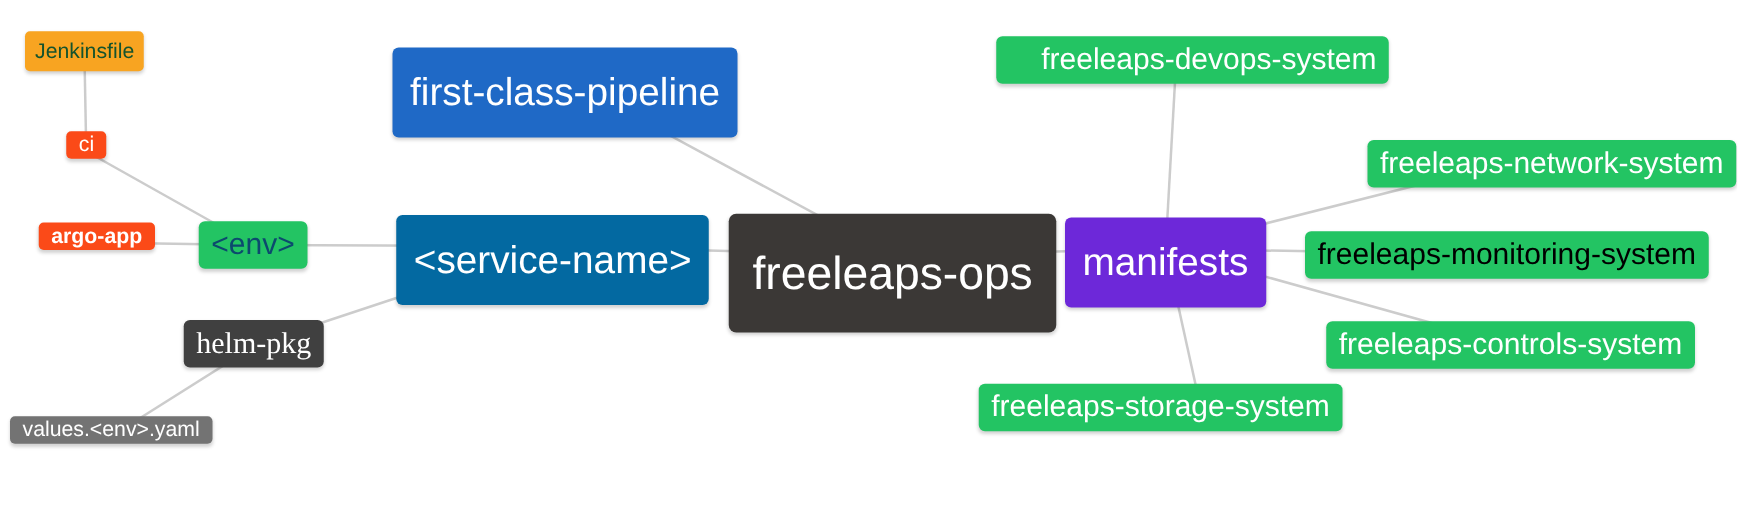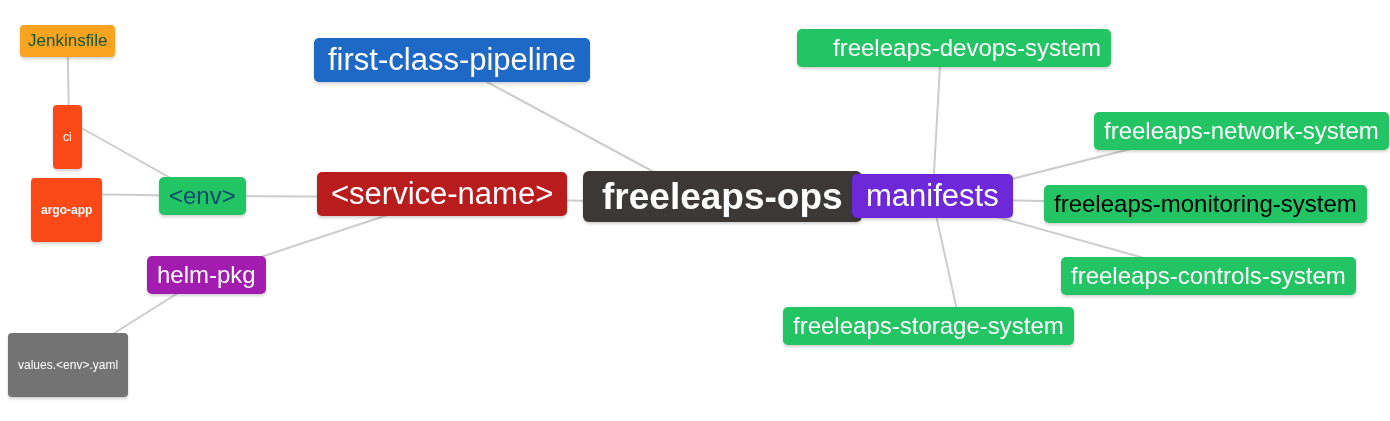--- a/index.html
+++ b/index.html
@@ -29,24 +29,24 @@
     white-space: nowrap;
     text-align: center;
     box-sizing: border-box;
     cursor: default;
     box-shadow: 0 2px 3px rgba(0,0,0,0.18);
   }
   .node .node-label {
     display: inline-block;
   }
   
-  .d0 { font-size: 37px; line-height: 43px; padding: 4px 19px; border-radius: 6px; font-weight: bold; }
-  .d1 { font-size: 31px; line-height: 36px; padding: 4px 14px;  border-radius: 5px; }
+  .d0 { font-size: 37px; line-height: 43px; padding: 26px 19px; border-radius: 6px; }
+  .d1 { font-size: 31px; line-height: 36px; padding: 18px 14px;  border-radius: 5px; }
   .d2 { font-size: 24px; line-height: 28px; padding: 5px 10px;  border-radius: 5px; }
-  .d3 { font-size: 12px; line-height: 20px; padding: 22px 10px;  border-radius: 4px; }
+  .d3 { font-size: 17px; line-height: 20px; padding: 1px 10px;  border-radius: 4px; }
   .d4 { font-size: 17px; line-height: 20px; padding: 6px 8px;   border-radius: 4px; }
 </style>
 </head>
 <body>
 
 <div class="stage" style="width: 1390px; height: 421px; background: rgb(255, 255, 255);">
   <svg class="edge-layer" xmlns="http://www.w3.org/2000/svg" viewBox="0 0 1390 421">
       <line x1="67.5" y1="41" x2="69" y2="121" stroke="#cccccc" stroke-width="2"></line>
       <line x1="69" y1="121" x2="202.5" y2="196" stroke="#cccccc" stroke-width="2"></line>
       <line x1="75" y1="194" x2="202.5" y2="196" stroke="#cccccc" stroke-width="2"></line>
@@ -62,30 +62,30 @@
       <line x1="932.5" y1="199" x2="1208.5" y2="276" stroke="#cccccc" stroke-width="2"></line>
       <line x1="932.5" y1="199" x2="960.5" y2="326" stroke="#cccccc" stroke-width="2"></line>
     </svg>
   <div>
       <div class="node d0" style="left: 583px; top: 171px; background: rgb(59, 56, 54); color: rgb(255, 255, 255);">
     <span class="node-label">freeleaps-ops</span>
   </div>
       <div class="node d1" style="left: 314px; top: 38px; background: rgb(31, 105, 198); color: rgb(255, 255, 255);">
     <span class="node-label">first-class-pipeline</span>
   </div>
-      <div class="node d1" style="left: 317px; top: 172px; background: #b91c1c; color: rgb(255, 255, 255);">
+      <div class="node d1" style="left: 317px; top: 172px; background: #0369a1; color: rgb(255, 255, 255);">
     <span class="node-label">&lt;service-name&gt;</span>
   </div>
       <div class="node d1" style="left: 852px; top: 174px; background: #6d28d9; color: rgb(255, 255, 255);">
     <span class="node-label">manifests</span>
   </div>
       <div class="node d2" style="left: 159px; top: 177px; background: rgb(35, 196, 99); color: #0c4a6e;">
     <span class="node-label">&lt;env&gt;</span>
   </div>
-      <div class="node d2" style="left: 147px; top: 256px; background: #a21caf; color: rgb(255, 255, 255);">
+      <div class="node d2" style="left: 147px; top: 256px; background: #404040; color: rgb(255, 255, 255); font-family: Liberation Serif, serif;">
     <span class="node-label">helm-pkg</span>
   </div>
       <div class="node d2" style="left: 797px; top: 29px; background: rgb(35, 196, 99); color: rgb(255, 255, 255); padding-left: 36px;">
     <span class="node-label">freeleaps-devops-system</span>
   </div>
       <div class="node d2" style="left: 1054px; top: 112px; background: rgb(35, 196, 99); color: rgb(255, 255, 255); margin-left: 40px;">
     <span class="node-label">freeleaps-network-system</span>
   </div>
       <div class="node d2" style="left: 1044px; top: 185px; background: rgb(35, 196, 99); color: #000000;">
     <span class="node-label">freeleaps-monitoring-system</span>

